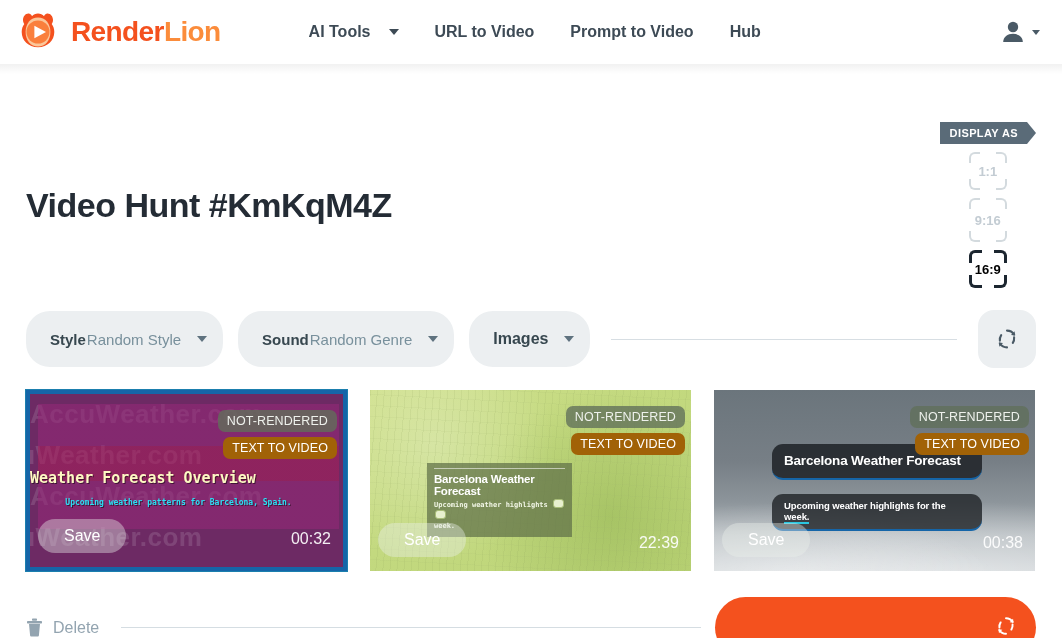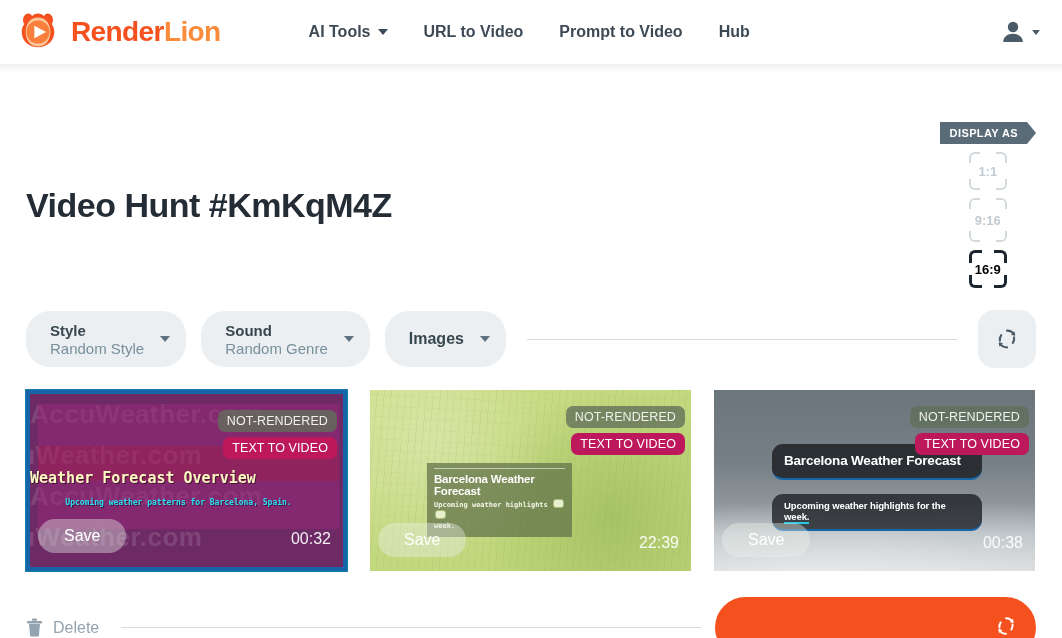--- a/index.html
+++ b/index.html
@@ -35,21 +35,21 @@
     white-space: nowrap;
   }
   .brand-render { color: #f4511e; }
   .brand-lion { color: #fb8c3b; }
 
   .nav {
     display: flex; align-items: center; gap: 36px;
     margin-left: 88px;
   }
   .nav-item {
-    display: flex; align-items: center; gap: 7px;
+    display: flex; align-items: center; gap: 18px;
     font-size: 16px; font-weight: bold; color: #3d4a55;
     white-space: nowrap; cursor: pointer;
   }
   .caret {
     width: 0; height: 0;
     border-left: 5px solid transparent;
     border-right: 5px solid transparent;
     border-top: 6px solid #3d4a55;
   }
   .account {
@@ -122,21 +122,21 @@
   }
   .pill {
     background: #eceff1;
     border-radius: 24px;
     height: 56px;
     display: flex; align-items: center;
     padding: 0 16px 0 24px;
     gap: 16px;
     cursor: pointer;
   }
-  .pill-stack { display: flex; flex-direction: column; gap: 1px; }
+  .pill-stack { display: flex; gap: 1px; }
   .pill-label { font-size: 15px; font-weight: bold; color: #37474f; }
   .pill-value { font-size: 15px; color: #78909c; }
   .pill-single { font-size: 16px; font-weight: bold; color: #37474f; }
   .pill .caret { border-top-color: #5f727f; }
   .filters-line {
     flex: 1;
     height: 1px;
     background: #d7dee3;
     margin: 0 6px;
   }
@@ -286,21 +286,21 @@
   }
   .badge-nr {
     background: rgba(96,112,90,0.78);
     color: #eef1ec;
     font-size: 12.5px;
     padding: 4px 9px;
     border-radius: 7px;
     letter-spacing: 0.1px;
   }
   .badge-ttv {
-    background: #be185d;
+    background: #a16207;
     color: #ffffff;
     font-size: 12.5px;
     padding: 4px 9px;
     border-radius: 7px;
     letter-spacing: 0.1px;
   }
   .save-btn {
     position: absolute;
     left: 8px; bottom: 14px;
     background: rgba(236,240,235,0.40);

